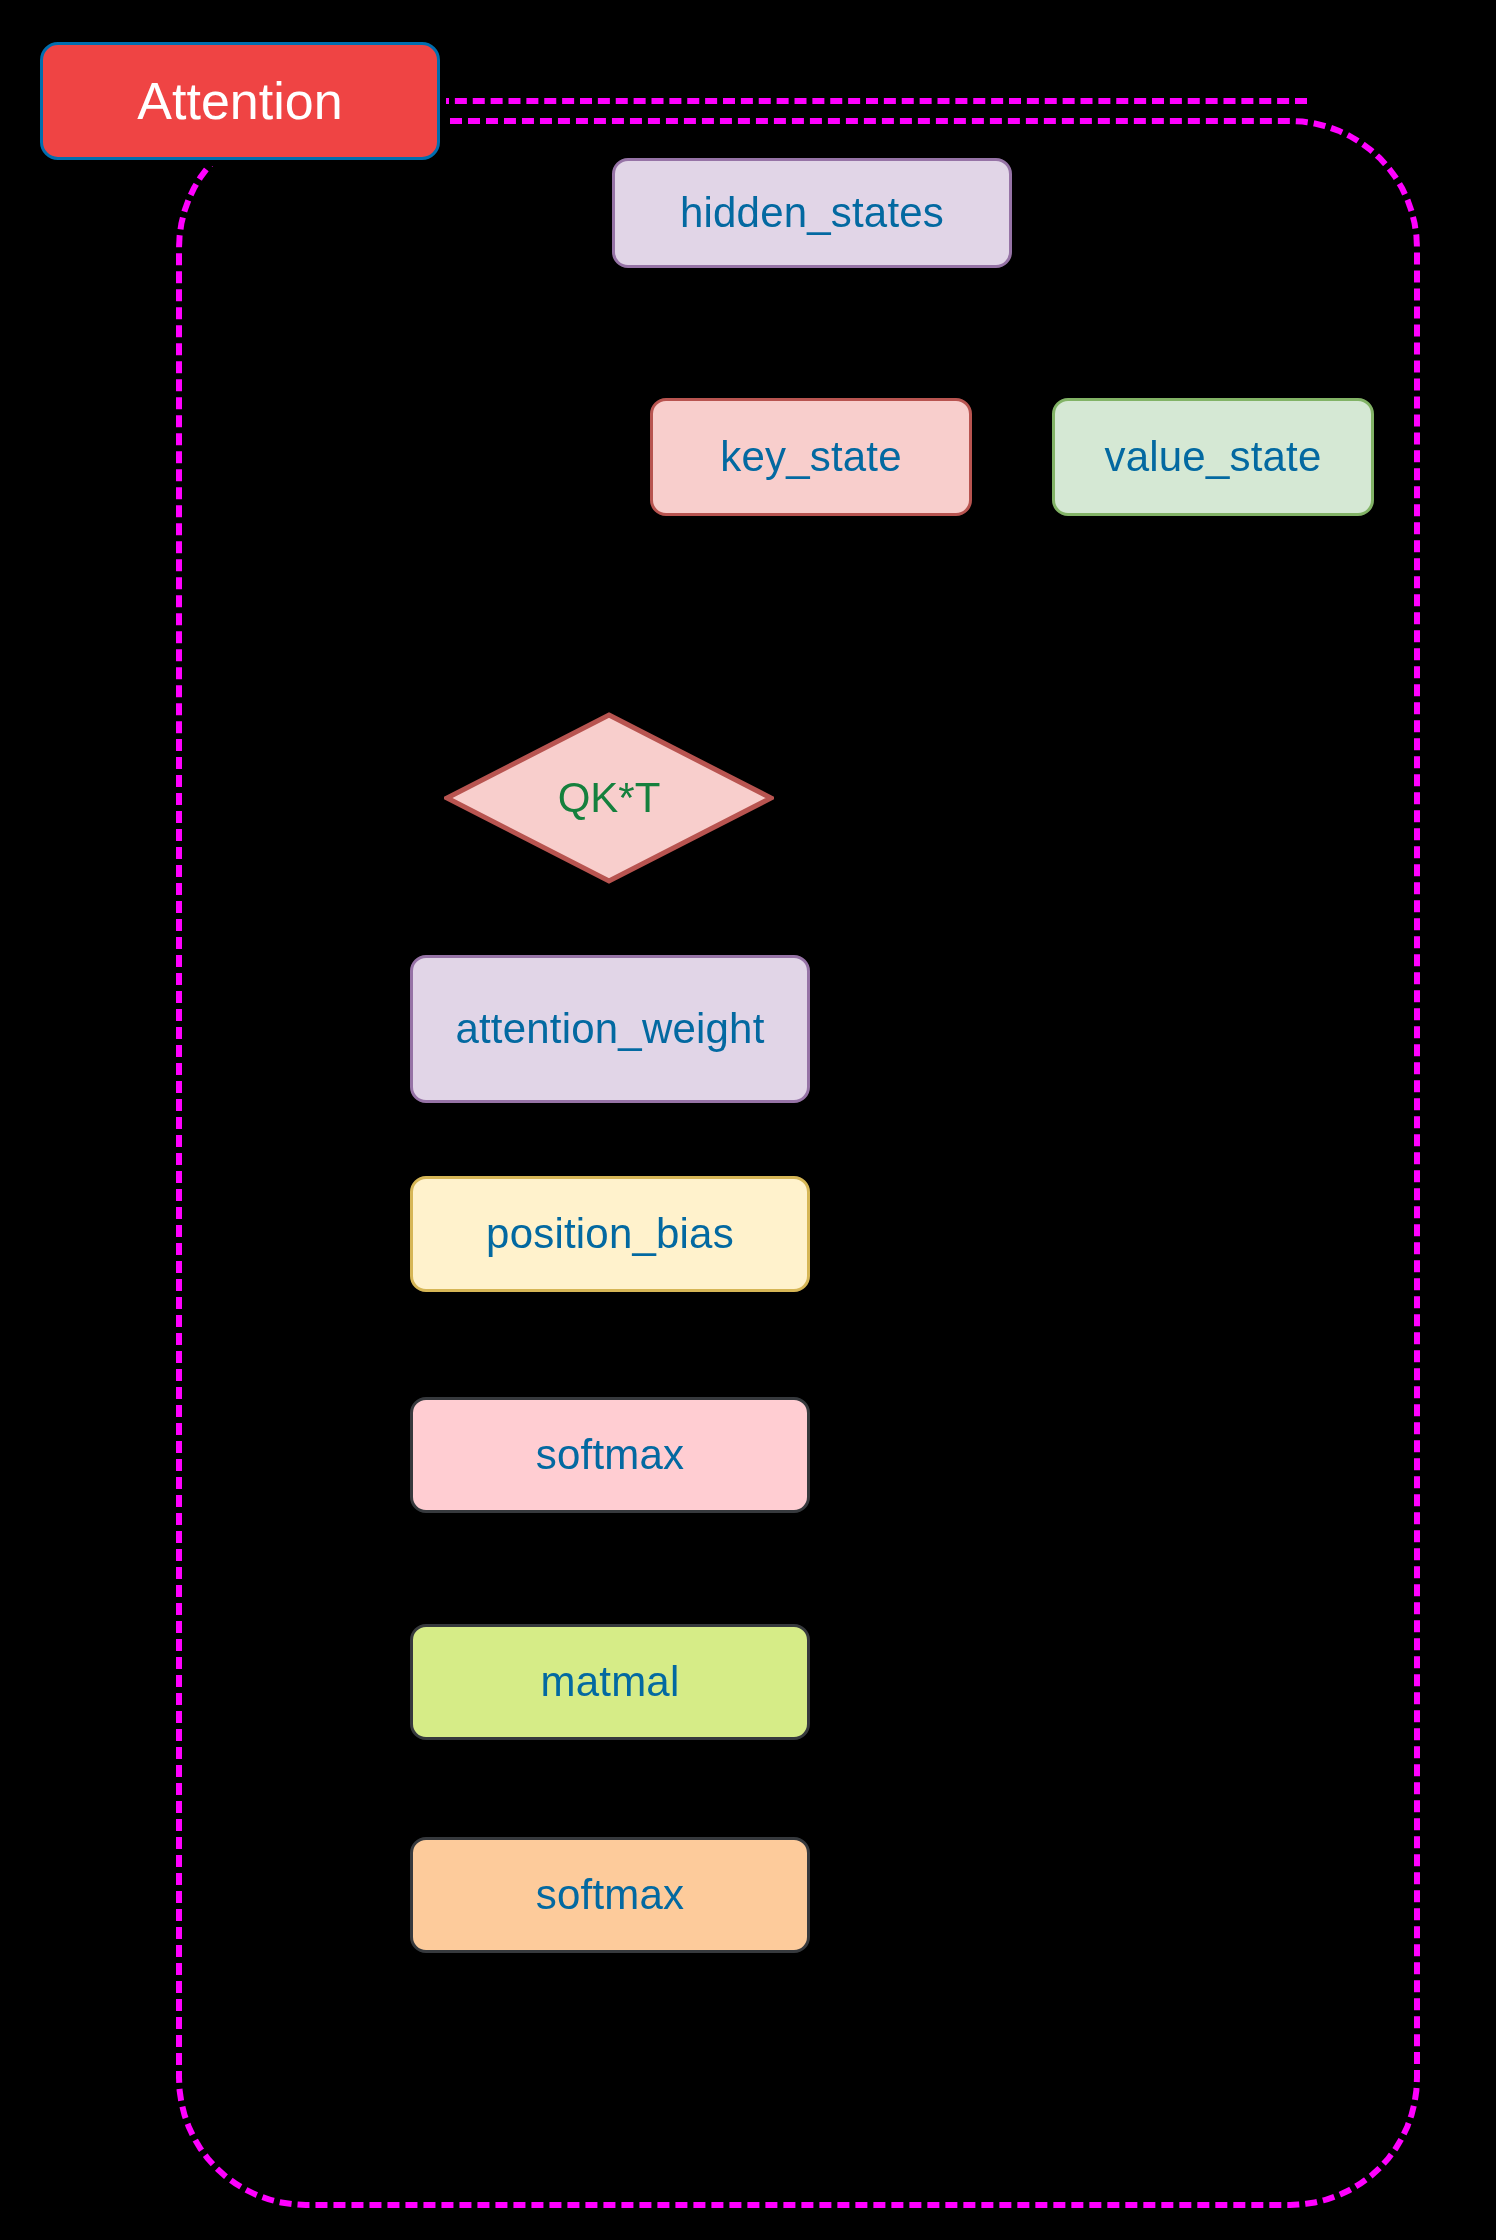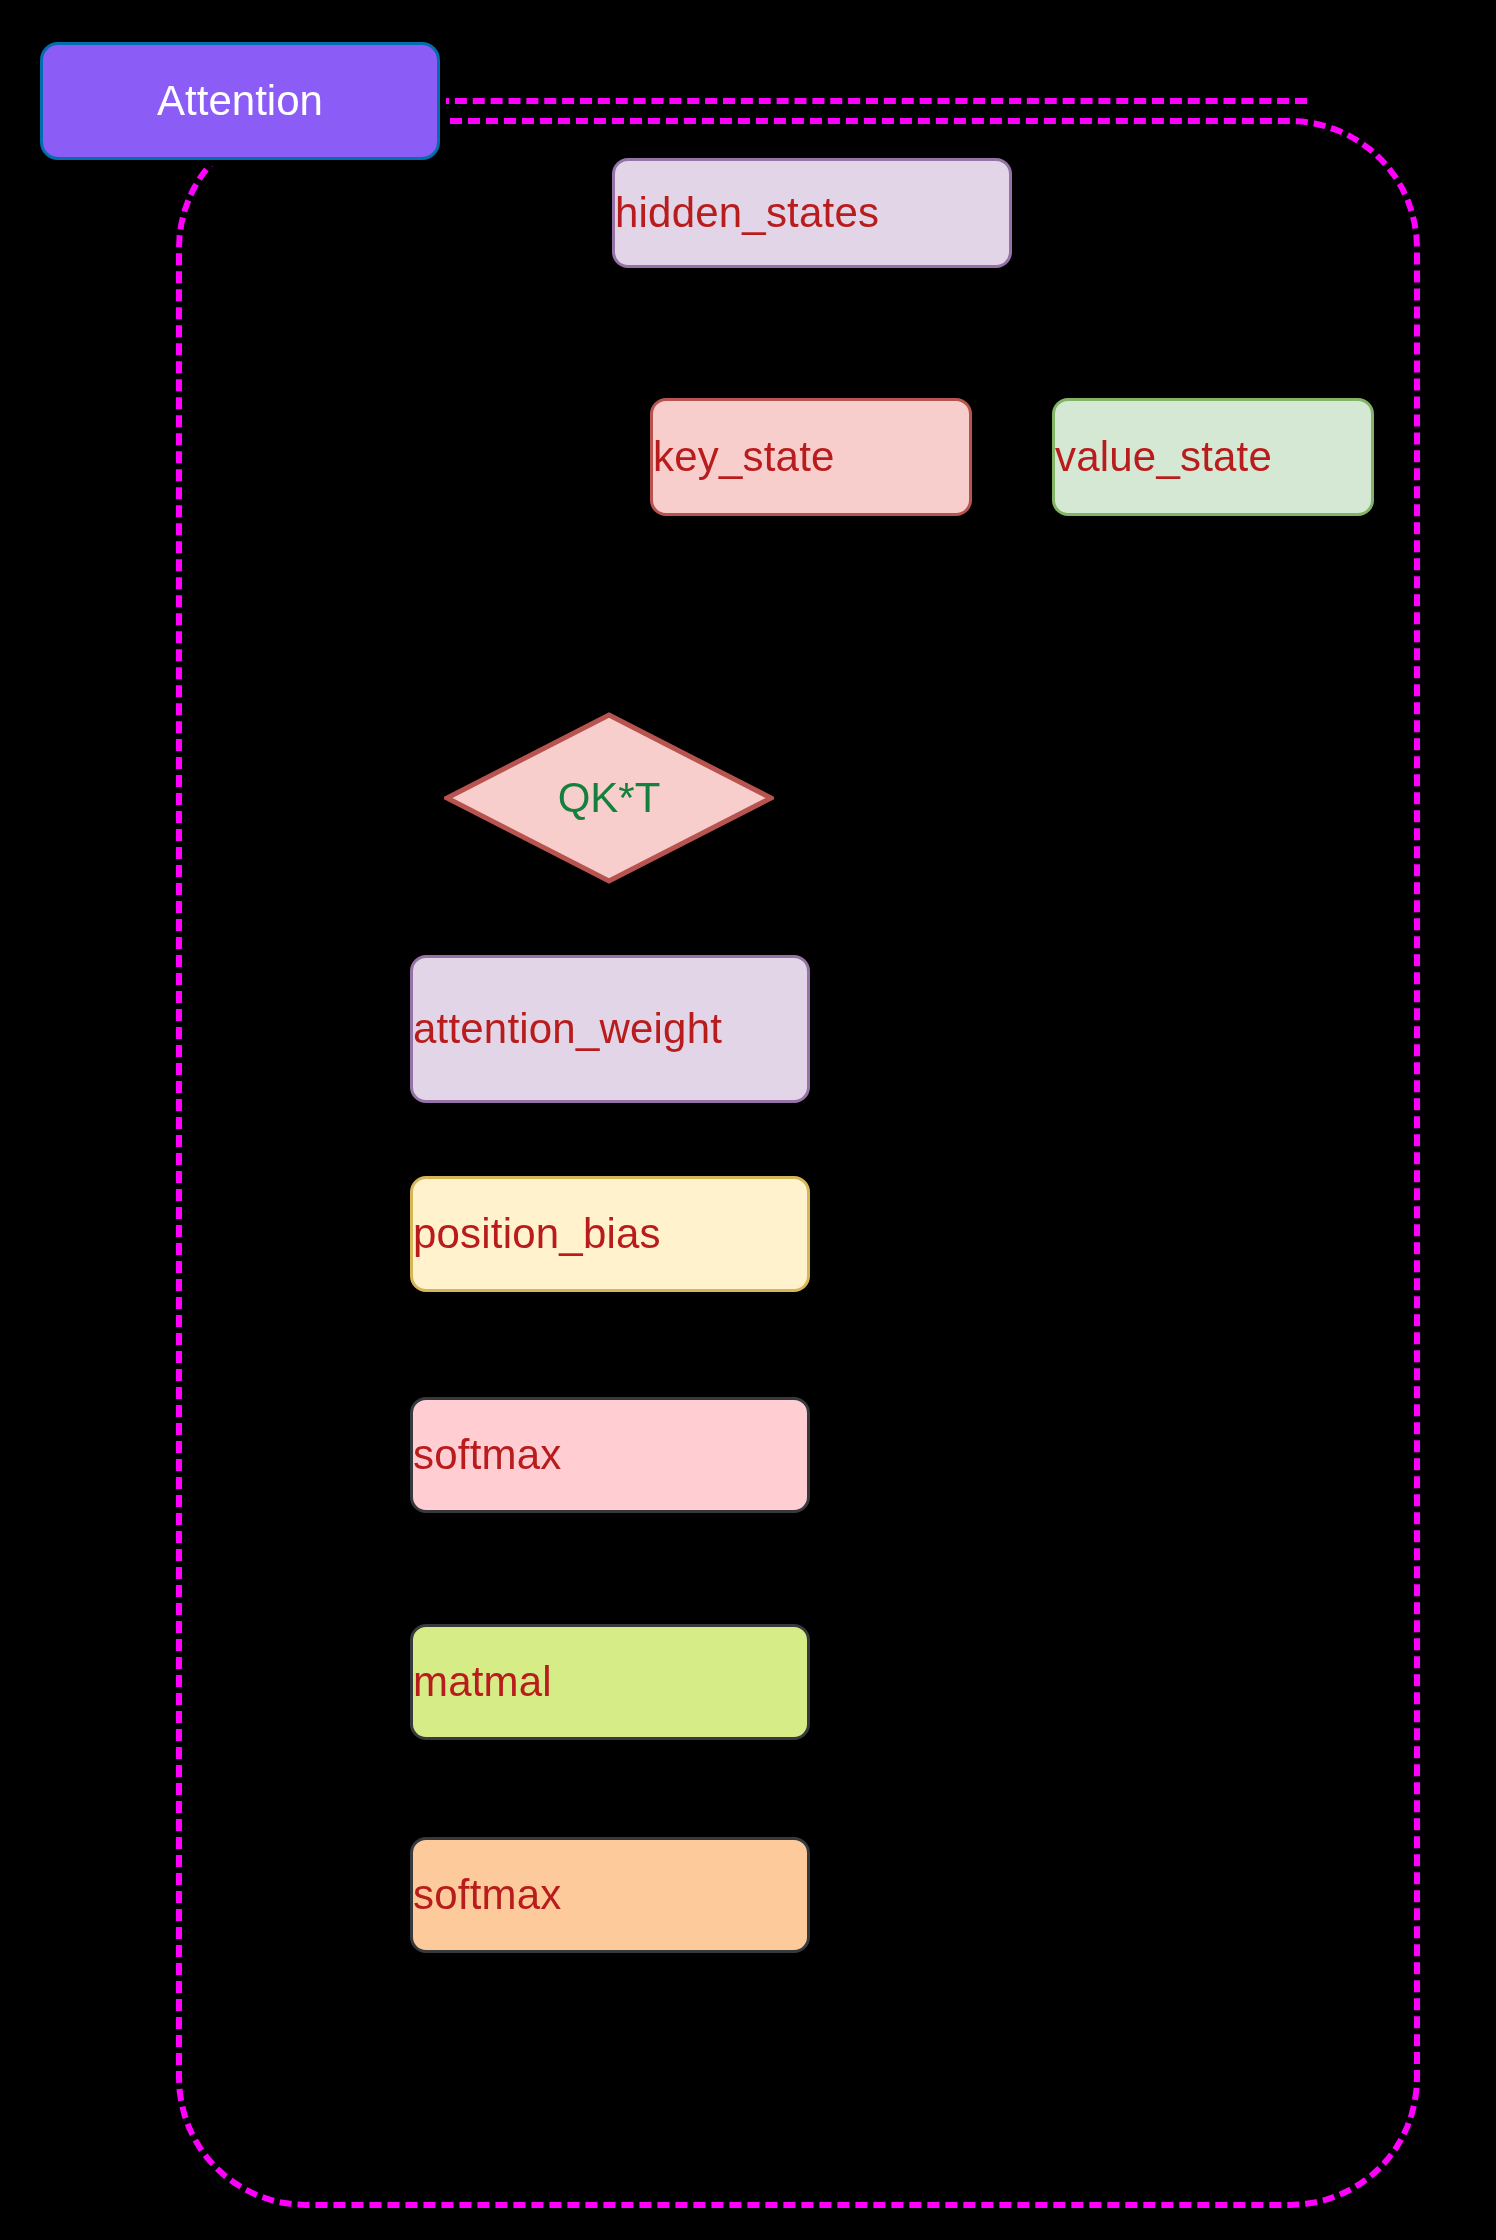--- a/index.html
+++ b/index.html
@@ -15,46 +15,47 @@
     width: 1496px;
     height: 2240px;
     background: #000000;
     overflow: hidden;
   }
   .node {
     position: absolute;
     box-sizing: border-box;
     display: flex;
     align-items: center;
+    justify-content: center;
     text-align: center;
     border-width: 3px;
     border-style: solid;
     border-radius: 16px;
     font-size: 42px;
     line-height: 1.1;
-    color: #b91c1c;
+    color: #0369a1;
     letter-spacing: 0.2px;
     white-space: nowrap;
   }
   
   .group-label {
     position: absolute;
     box-sizing: border-box;
     left: 40px;
     top: 42px;
     width: 400px;
     height: 118px;
-    background: #8b5cf6;
+    background: #ef4444;
     border: 3px solid #006eaf;
     border-radius: 18px;
     display: flex;
     align-items: center;
     justify-content: center;
     color: #ffffff;
-    font-size: 42px;
+    font-size: 52px;
     z-index: 5;
   }
   
   .group-border {
     position: absolute;
     left: 176px;
     top: 118px;
     width: 1244px;
     height: 2090px;
     box-sizing: border-box;

